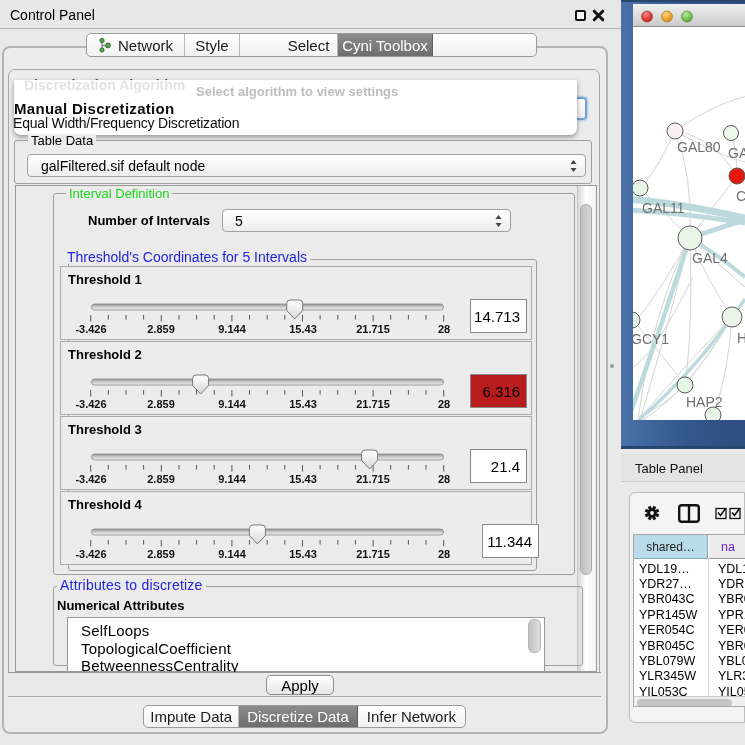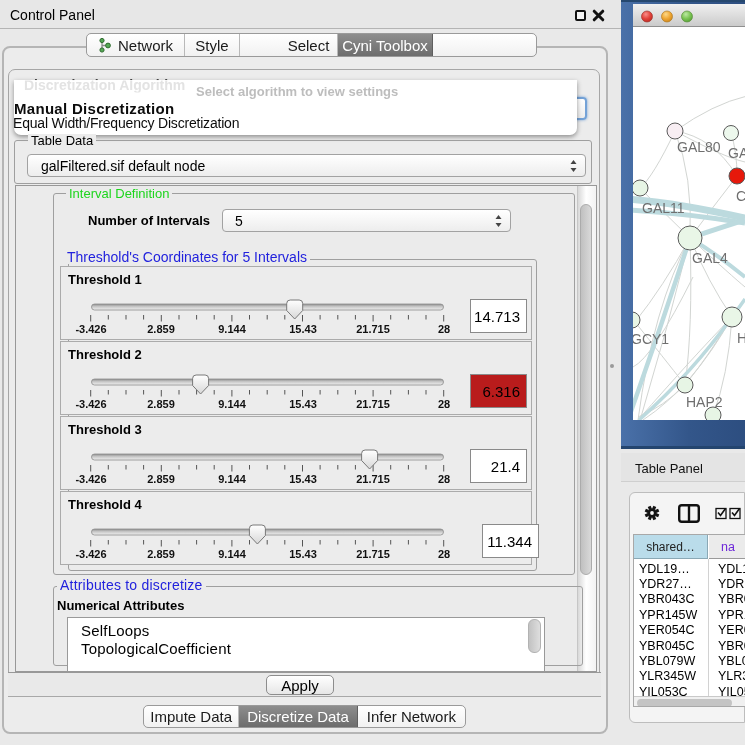--- a/index.html
+++ b/index.html
@@ -280,20 +280,21 @@
 <div class="abs bold" style="left:343px;top:548px;width:60px;text-align:center;font-size:11px;color:#111;">21.715</div>
 <div class="abs bold" style="left:414px;top:548px;width:60px;text-align:center;font-size:11px;color:#111;">28</div>
 <div class="abs" style="left:470px;top:524px;width:57px;height:34px;background:#ffffff;border:1px solid #8a8a8a;font-size:15px;display:flex;align-items:center;justify-content:flex-end;padding-right:6px;margin-left:12px;">11.344</div>
 
 <div class="grp" style="left:53px;top:586px;width:530px;height:80px;"></div>
 <div class="gtitle" style="left:57px;top:579px;color:#2222dd;background:#ebebeb;font-size:14px;letter-spacing:0.2px;">Attributes to discretize</div>
 <div class="abs bold" style="left:57px;top:598px;font-size:13px;">Numerical Attributes</div>
 <div class="abs" style="left:67px;top:617px;width:478px;height:55px;background:#ffffff;border:1px solid #999999;">
   <div style="position:absolute;left:13px;top:4px;font-size:15px;letter-spacing:0.2px;">SelfLoops</div>
   <div style="position:absolute;left:13px;top:21.5px;font-size:15px;letter-spacing:0.2px;">TopologicalCoefficient</div>
+  <div style="position:absolute;left:13px;top:39px;font-size:15px;letter-spacing:0.2px;">BetweennessCentrality</div>
   <div style="position:absolute;right:3px;top:1px;width:13px;height:34px;background:linear-gradient(to right,#c2c2c2,#dedede);border:1px solid #b2b2b2;border-radius:6px;"></div>
 </div>
 
 <div class="abs" style="left:8px;top:672px;width:593px;height:25px;background:#e9e9e9;border-top:1px solid #989898;border-bottom:1px solid #a8a8a8;"></div>
 <div class="abs" style="left:266px;top:675px;width:68px;height:20px;background:linear-gradient(#ffffff,#e6e6e6);border:1px solid #8d8d8d;border-radius:5px;font-size:15px;display:flex;align-items:center;justify-content:center;">Apply</div>
 
 <div class="seg" style="left:143px;top:705px;width:323px;height:23px;">
   <span style="width:96px;">Impute Data</span>
   <span class="sel" style="width:119px;">Discretize Data</span>
   <span style="width:108px;">Infer Network</span>

